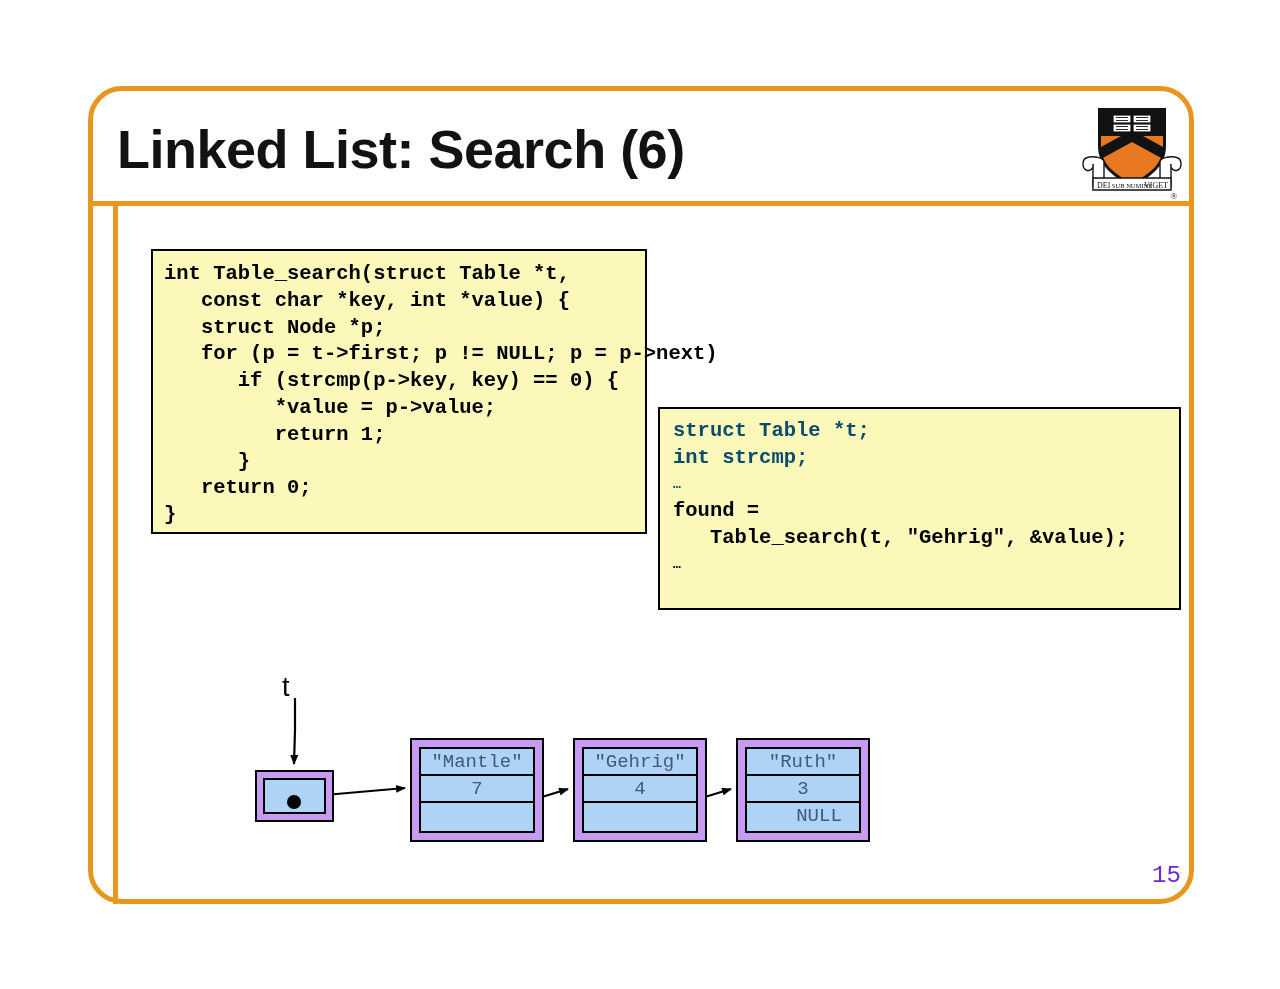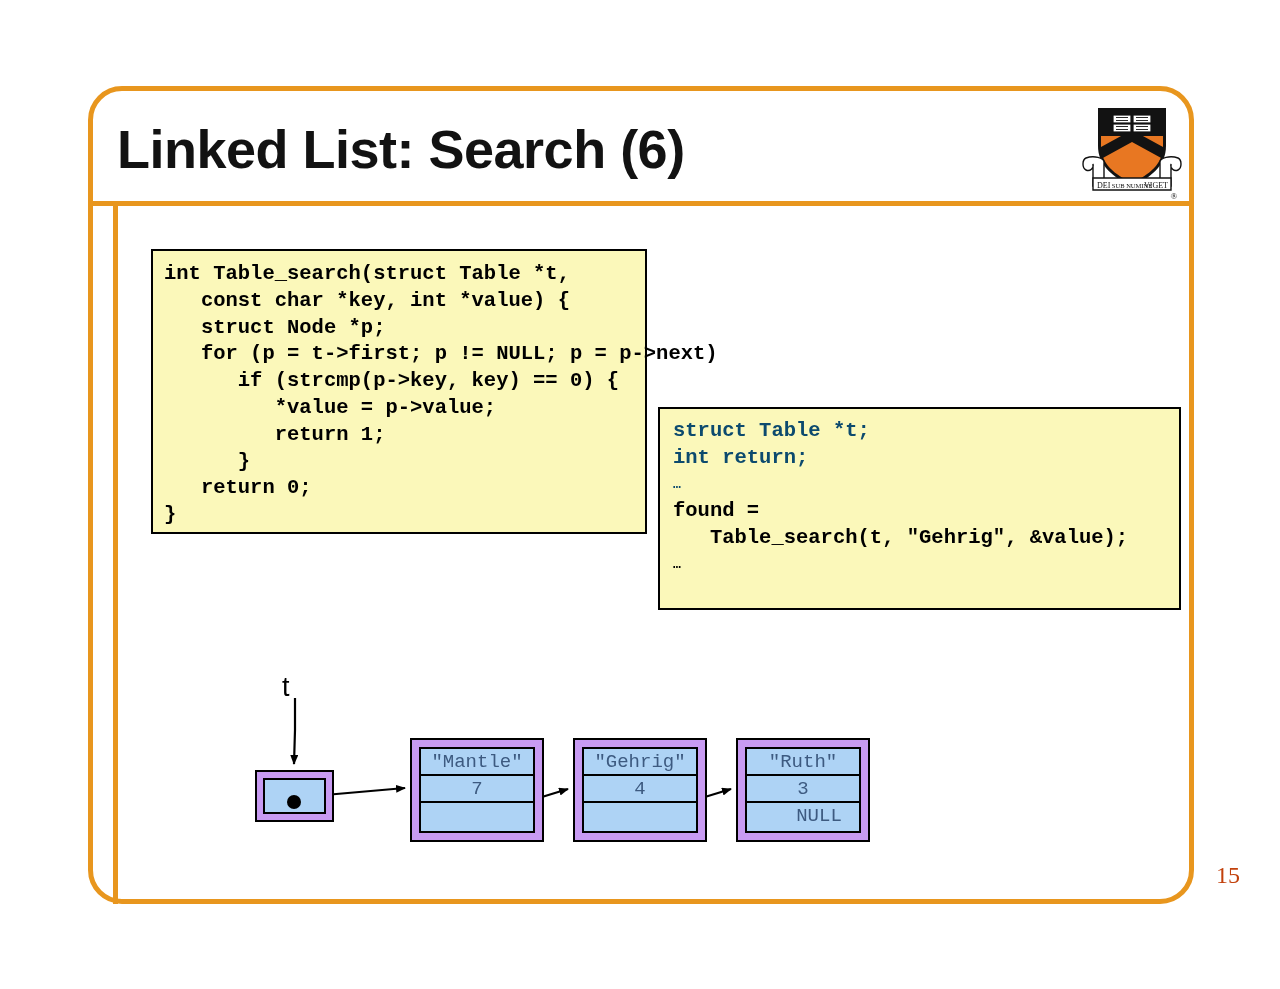--- a/index.html
+++ b/index.html
@@ -190,25 +190,25 @@
     left: 0; top: 0;
     width: 680px;
     height: 200px;
     overflow: visible;
     pointer-events: none;
   }
 
   
   .page-num {
     position: absolute;
-    left: 1216px;
+    left: 1152px;
     top: 862px;
-    font-family: Liberation Serif, serif;
+    font-family: Liberation Mono, monospace;
     font-size: 24px;
-    color: #c2410c;
+    color: #6d28d9;
   }
 </style>
 </head>
 <body>
 
 <div id="slide">
 
   <div class="frame-outer"></div>
   <div class="frame-hline"></div>
   <div class="frame-inner-vline"></div>
@@ -249,21 +249,21 @@
       </g>
       <text x="17" y="85.5" font-family="'Liberation Serif',serif" font-size="8" fill="#121212">DEI</text>
       <text x="52" y="86" font-family="'Liberation Serif',serif" font-size="6.5" fill="#121212" text-anchor="middle">SUB NUMINE</text>
       <text x="64" y="85.5" font-family="'Liberation Serif',serif" font-size="8" fill="#121212">VIGET</text>
       <text x="94" y="97" font-family="'Liberation Serif',serif" font-size="9" fill="#121212" text-anchor="middle">®</text>
     </svg>
   </div>
 
   <div id="code-main" class="code-box"><span class="ln blk">int Table_search(struct Table *t,</span><span class="ln blk">   const char *key, int *value) {</span><span class="ln blk">   struct Node *p;</span><span class="ln blk">   for (p = t-&gt;first; p != NULL; p = p-&gt;next)</span><span class="ln blk">      if (strcmp(p-&gt;key, key) == 0) {</span><span class="ln blk">         *value = p-&gt;value;</span><span class="ln blk">         return 1;</span><span class="ln blk">      }</span><span class="ln blk">   return 0;</span><span class="ln blk">}</span></div>
 
-  <div id="code-client" class="code-box"><span class="ln red">struct Table *t;</span><span class="ln red">int return;</span><span class="ln red ellip">…</span><span class="ln blk">found =</span><span class="ln blk">   Table_search(t, "Gehrig", &amp;value);</span><span class="ln blk ellip">…</span></div>
+  <div id="code-client" class="code-box"><span class="ln red">struct Table *t;</span><span class="ln red">int strcmp;</span><span class="ln red ellip">…</span><span class="ln blk">found =</span><span class="ln blk">   Table_search(t, "Gehrig", &amp;value);</span><span class="ln blk ellip">…</span></div>
 
   <div id="diagram">
     <div class="t-label">t</div>
 
     <svg class="arrows">
       <defs>
         <marker id="ah" markerWidth="10" markerHeight="8" refX="9" refY="4" orient="auto" markerUnits="userSpaceOnUse">
           <path d="M0,0 L10,4 L0,8 Z" fill="#000000"></path>
         </marker>
       </defs>

